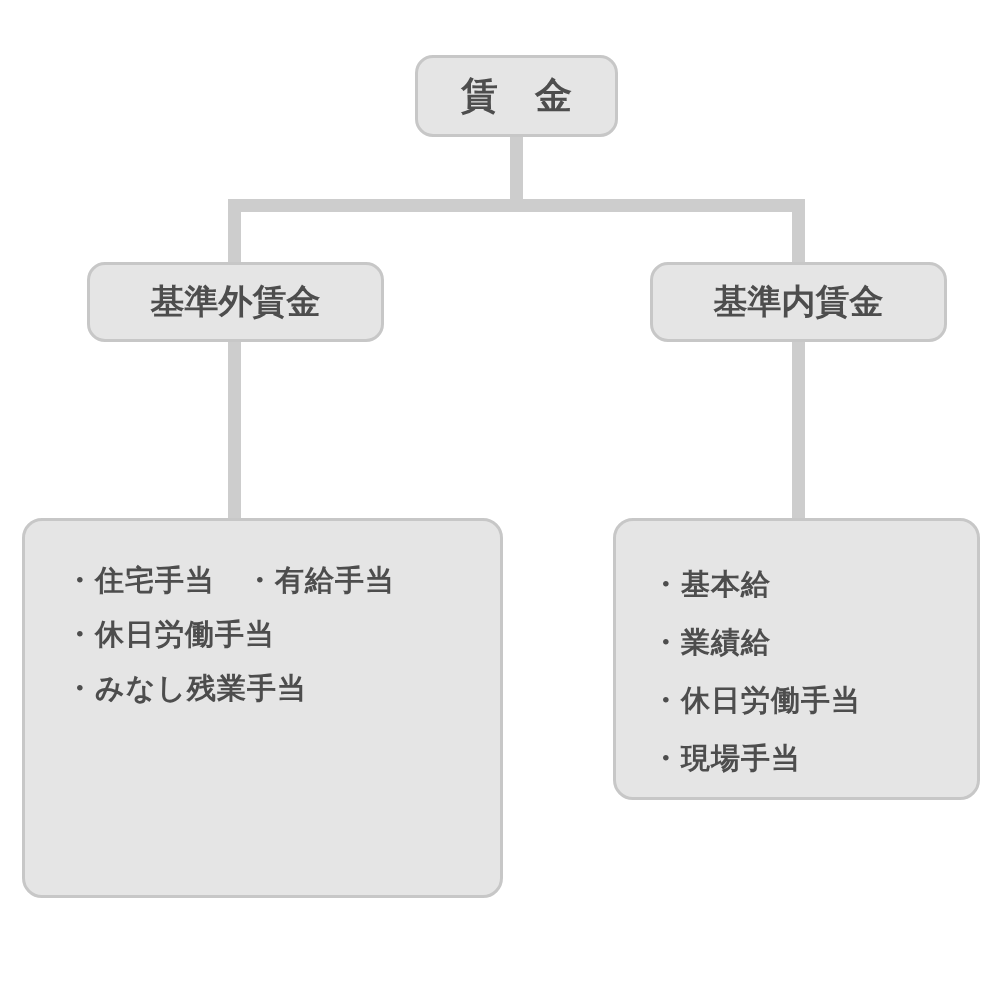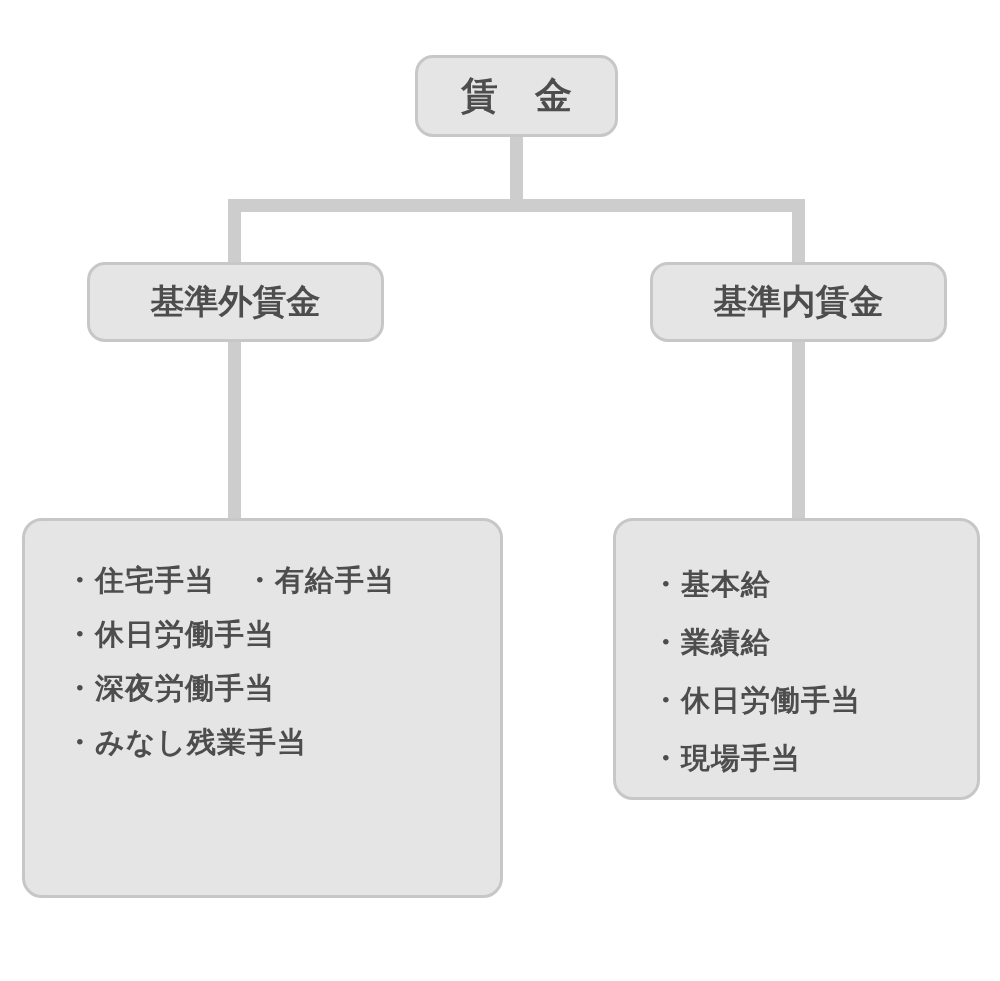--- a/index.html
+++ b/index.html
@@ -94,21 +94,20 @@
   <div class="node title-node branch-node branch-left">
     <span>基準外賃金</span>
   </div>
   <div class="node title-node branch-node branch-right">
     <span>基準内賃金</span>
   </div>
 
   <div class="node leaf-node leaf-left">
     <div class="leaf-line">・住宅手当　・有給手当</div>
     <div class="leaf-line">・休日労働手当</div>
-    <div class="leaf-line">・深夜労働手当</div>
     <div class="leaf-line">・みなし残業手当</div>
   </div>
 
   <div class="node leaf-node leaf-right">
     <div class="leaf-line">・基本給</div>
     <div class="leaf-line">・業績給</div>
     <div class="leaf-line">・休日労働手当</div>
     <div class="leaf-line">・現場手当</div>
   </div>
 

